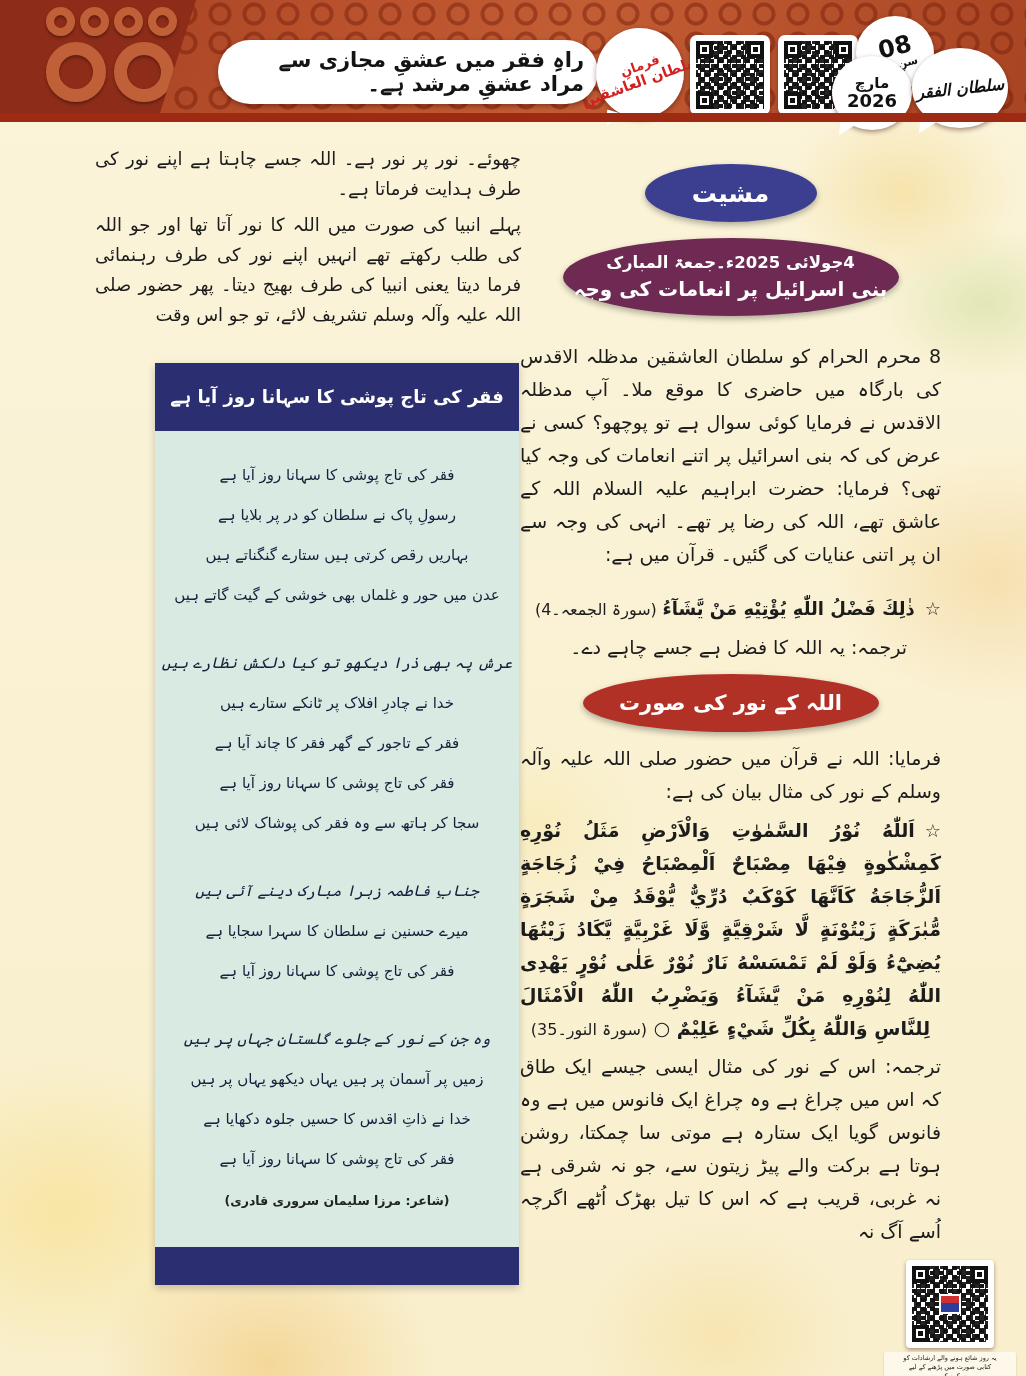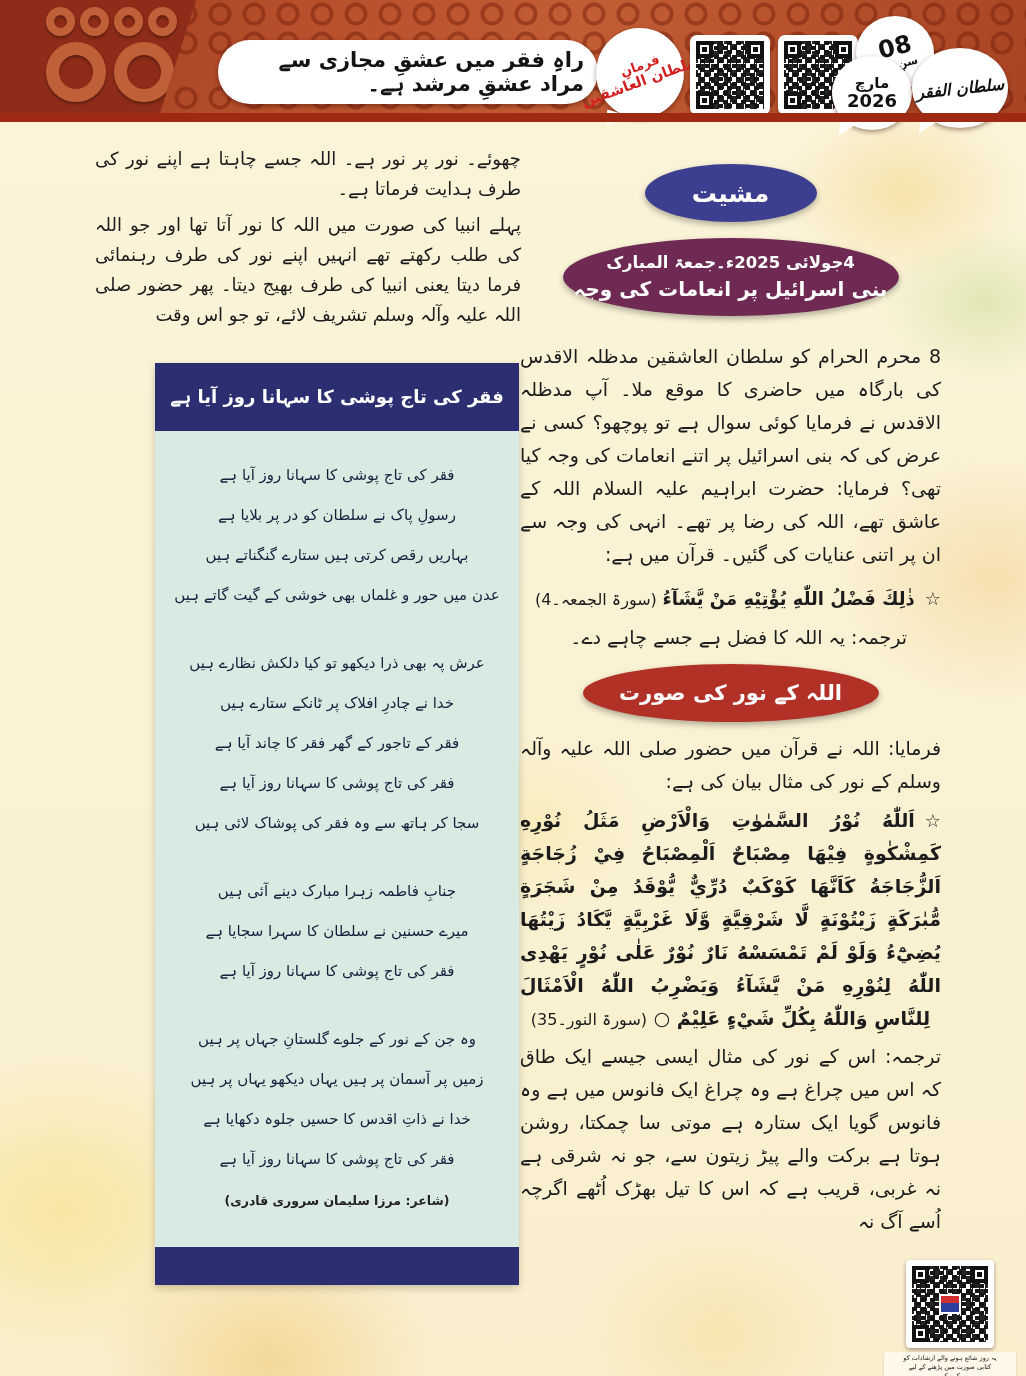--- a/index.html
+++ b/index.html
@@ -96,38 +96,38 @@
   .oval{border-radius:50%;display:flex;flex-direction:column;align-items:center;justify-content:center;
     color:#fff;direction:rtl;text-align:center;box-shadow:0 3px 6px rgba(0,0,0,.3);}
   .oval.blue{width:172px;height:58px;background:#3c3e90;margin:24px auto 12px;font-size:25px;font-weight:bold;}
   .oval.purple{width:336px;height:78px;background:#6e2a53;margin:16px auto 0;}
   .oval.purple .pl1{font-size:16.5px;font-weight:bold;line-height:1.5;}
   .oval.purple .pl2{font-size:20px;font-weight:bold;line-height:1.4;}
   .oval.red{width:296px;height:58px;background:#b23127;margin:10px auto 0;font-size:21px;font-weight:bold;}
 
   .mt24{margin-top:24px;} .mt10{margin-top:10px;} .mt8{margin-top:4px;} .mt6{margin-top:6px;}
 
-  .verse-line{direction:rtl;margin-top:10px;font-size:18px;line-height:36px;text-align:right;}
+  .verse-line{direction:rtl;margin-top:20px;font-size:18px;line-height:36px;text-align:right;}
   .verse-line .arabic{font-weight:bold;}
   .verse-line .ref{font-size:16px;}
   .star{display:inline-block;margin-left:10px;font-size:18px;color:#222;}
   .trans{direction:rtl;margin:2px 0 0;font-size:19px;line-height:34px;text-align:right;padding-right:34px;}
   .quran-block{direction:rtl;text-align:justify;text-align-last:center;margin-top:6px;
     font-size:19px;font-weight:bold;line-height:33px;}
   .quran-block .ref{font-weight:normal;font-size:16px;}
 
   
   .poem-box{position:absolute;left:155px;top:363px;width:364px;height:922px;z-index:2;
     box-shadow:0 3px 8px rgba(0,0,0,.2);}
   .poem-title{height:68px;background:#2b2e70;color:#fff;direction:rtl;text-align:center;
     font-size:18px;font-weight:bold;line-height:68px;white-space:nowrap;overflow:hidden;}
   .poem-body{position:absolute;top:68px;bottom:38px;left:0;right:0;background:#d8eae1;padding-top:24px;box-sizing:border-box;}
   .poem-footer{position:absolute;bottom:0;left:0;right:0;height:38px;background:#2b2e70;}
   .verse{direction:rtl;text-align:center;font-size:15px;line-height:40px;height:40px;white-space:nowrap;color:#14213d;}
-  .verse.gap{margin-top:28px;}
+  .verse.gap{margin-top:28px;font-style:italic;}
   .poem-attr{direction:rtl;text-align:center;font-size:12.5px;margin-top:14px;color:#222;font-weight:bold;}
 </style>
 </head>
 <body>
 
 <div class="page">
 
   <header class="masthead">
     <div class="mast-pattern top"></div>
     <div class="mast-pattern bottom"></div>

